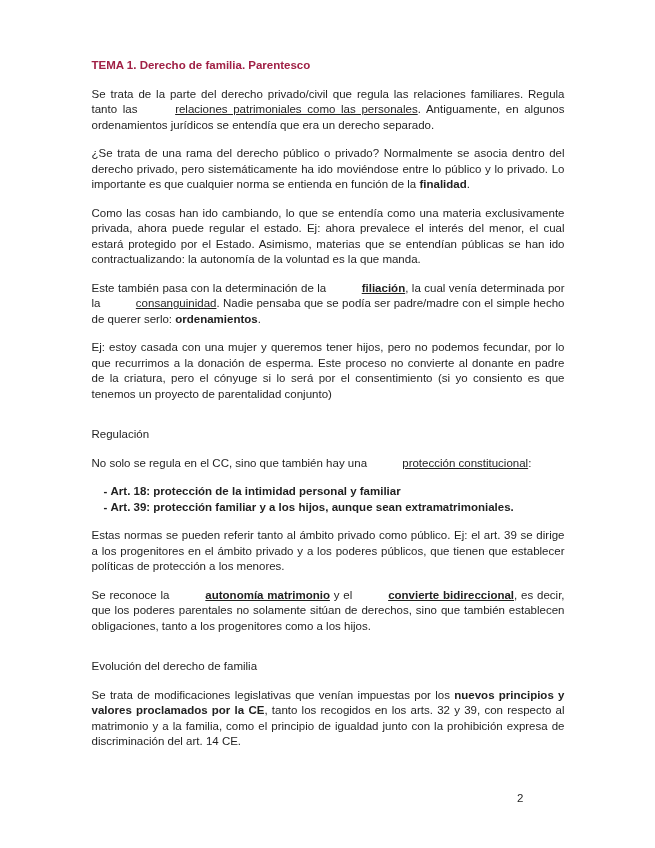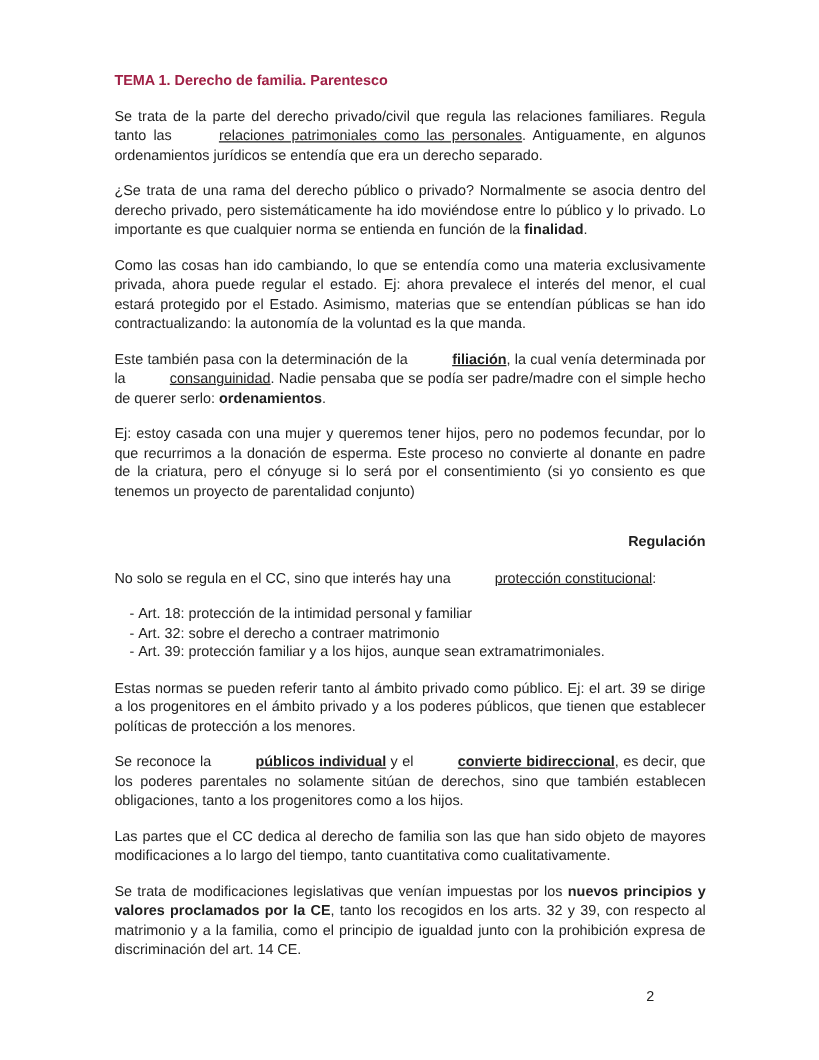--- a/index.html
+++ b/index.html
@@ -24,29 +24,29 @@
   .doc-title {
     font-weight: bold;
     margin: 0 0 13px 0;
   }
   .para {
     margin: 0 0 13px 0;
     text-align: justify;
   }
   .subhead {
     font-size: 11.5px;
-    font-weight: bold;
+    font-weight: normal;
     color: #1f1f1f;
     margin: 25px 0 13px 0;
-    text-align: right;
   }
   ul.arts {
     list-style: none;
     margin: 0 0 13px 0;
     padding: 0 0 0 12px;
+    font-weight: bold;
   }
   ul.arts li::before {
     content: "-\00a0 ";
   }
   .b { font-weight: bold; }
   .u { text-decoration: underline; padding-left: 32px; }
   .page-number {
     position: absolute;
     right: 108px;
     bottom: 42px;
@@ -62,30 +62,29 @@
   <div class="doc-title" style="color: rgb(160, 32, 69);">TEMA 1. Derecho de familia. Parentesco</div>
 
   <p class="para"><span>Se trata de la parte del derecho privado/civil que regula las relaciones familiares. Regula tanto las </span><span class="u">relaciones patrimoniales como las personales</span><span>. Antiguamente, en algunos ordenamientos jurídicos se entendía que era un derecho separado.</span></p>
   <p class="para"><span>¿Se trata de una rama del derecho público o privado? Normalmente se asocia dentro del derecho privado, pero sistemáticamente ha ido moviéndose entre lo público y lo privado. Lo importante es que cualquier norma se entienda en función de la </span><span class="b">finalidad</span><span>.</span></p>
   <p class="para"><span>Como las cosas han ido cambiando, lo que se entendía como una materia exclusivamente privada, ahora puede regular el estado. Ej: ahora prevalece el interés del menor, el cual estará protegido por el Estado. Asimismo, materias que se entendían públicas se han ido contractualizando: la autonomía de la voluntad es la que manda.</span></p>
   <p class="para"><span>Este también pasa con la determinación de la </span><span class="b u">filiación</span><span>, la cual venía determinada por la </span><span class="u">consanguinidad</span><span>. Nadie pensaba que se podía ser padre/madre con el simple hecho de querer serlo: </span><span class="b">ordenamientos</span><span>.</span></p>
   <p class="para"><span>Ej: estoy casada con una mujer y queremos tener hijos, pero no podemos fecundar, por lo que recurrimos a la donación de esperma. Este proceso no convierte al donante en padre de la criatura, pero el cónyuge si lo será por el consentimiento (si yo consiento es que tenemos un proyecto de parentalidad conjunto)</span></p>
 
   <h2 class="subhead">Regulación</h2>
 
-  <p class="para"><span>No solo se regula en el CC, sino que interés hay una </span><span class="u">protección constitucional</span><span>:</span></p>
+  <p class="para"><span>No solo se regula en el CC, sino que también hay una </span><span class="u">protección constitucional</span><span>:</span></p>
 
   <ul class="arts">
     <li>Art. 18: protección de la intimidad personal y familiar</li>
-    <li>Art. 32: sobre el derecho a contraer matrimonio</li>
     <li>Art. 39: protección familiar y a los hijos, aunque sean extramatrimoniales.</li>
   </ul>
 
   <p class="para"><span>Estas normas se pueden referir tanto al ámbito privado como público. Ej: el art. 39 se dirige a los progenitores en el ámbito privado y a los poderes públicos, que tienen que establecer políticas de protección a los menores.</span></p>
-  <p class="para"><span>Se reconoce la </span><span class="b u">públicos individual</span><span> y el </span><span class="b u">convierte bidireccional</span><span>, es decir, que los poderes parentales no solamente sitúan de derechos, sino que también establecen obligaciones, tanto a los progenitores como a los hijos.</span></p>
+  <p class="para"><span>Se reconoce la </span><span class="b u">autonomía matrimonio</span><span> y el </span><span class="b u">convierte bidireccional</span><span>, es decir, que los poderes parentales no solamente sitúan de derechos, sino que también establecen obligaciones, tanto a los progenitores como a los hijos.</span></p>
 
+  <h2 class="subhead">Evolución del derecho de familia</h2>
 
-  <p class="para"><span>Las partes que el CC dedica al derecho de familia son las que han sido objeto de mayores modificaciones a lo largo del tiempo, tanto cuantitativa como cualitativamente.</span></p>
   <p class="para"><span>Se trata de modificaciones legislativas que venían impuestas por los </span><span class="b">nuevos principios y valores proclamados por la CE</span><span>, tanto los recogidos en los arts. 32 y 39, con respecto al matrimonio y a la familia, como el principio de igualdad junto con la prohibición expresa de discriminación del art. 14 CE.</span></p>
 
   <div class="page-number">2</div>
 
 </div>
 
 </body></html>

